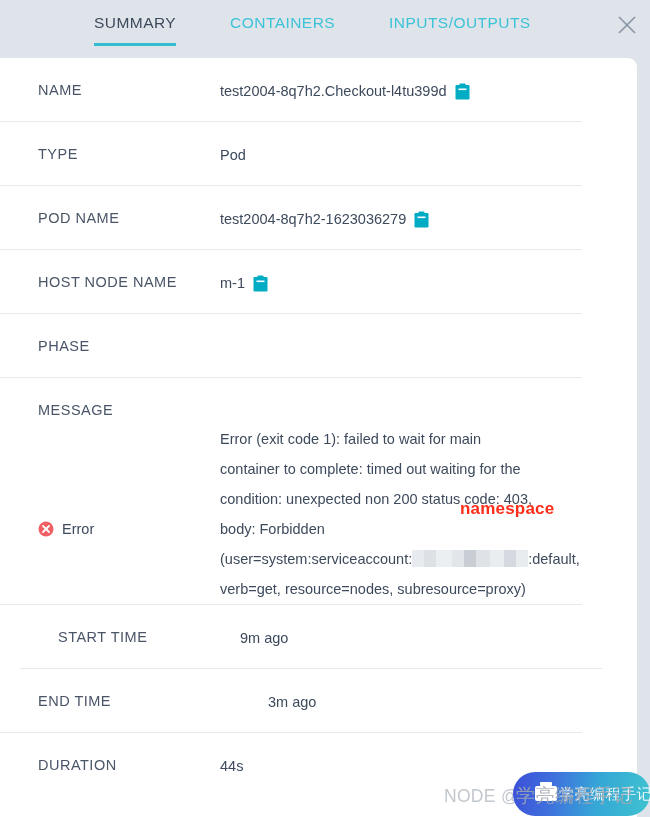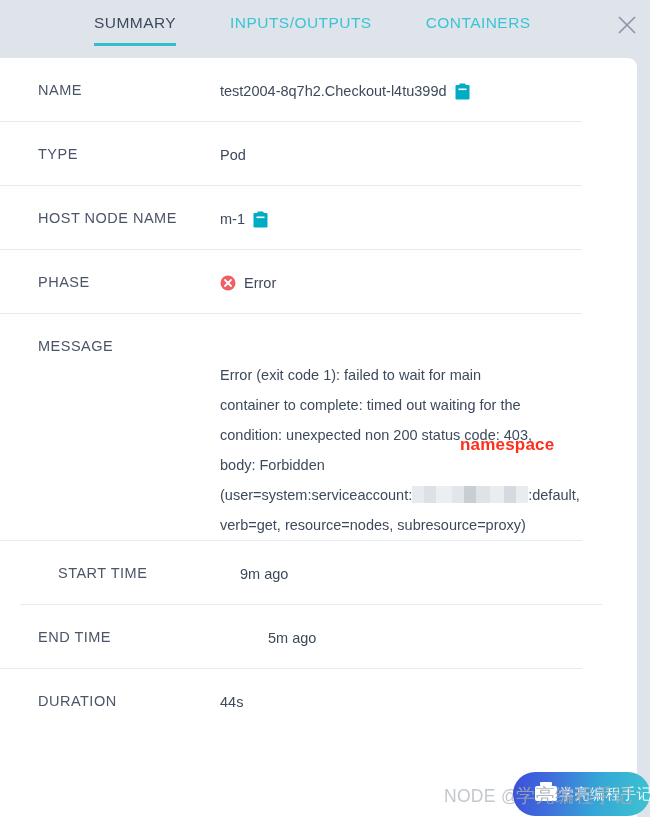--- a/index.html
+++ b/index.html
@@ -120,21 +120,21 @@
     align-items: flex-start;
     gap: 8px;
   }
   .row-value .txt { line-height: 18px; }
 
   
   .r-name     { height: 64px; }
   .r-type     { height: 64px; }
   .r-podname  { height: 64px; }
   .r-hostnode { height: 64px; }
-  .r-phase    { height: 64px; }
+  .r-phase    { height: 64px; flex-direction: column; }
   .r-message  { min-height: 216px; }
   .r-start    { height: 64px; margin-left: 20px; }
   .r-end      { height: 64px; gap: 48px; }
   .r-duration { height: 64px; border-bottom: none; }
 
   
   .copy-icon {
     flex: 0 0 auto;
     margin-top: 1px;
     cursor: pointer;
@@ -243,24 +243,24 @@
 </style>
 </head>
 <body>
 
 <div id="tabbar">
   <div class="tabs">
     <div class="tab active">
       <span>SUMMARY</span>
     </div>
     <div class="tab">
+      <span>CONTAINERS</span>
+    </div>
+    <div class="tab">
       <span>INPUTS/OUTPUTS</span>
-    </div>
-    <div class="tab">
-      <span>CONTAINERS</span>
     </div>
   </div>
 
   <div id="close-btn">
     <span>
       <svg width="22" height="22" viewBox="0 0 22 22">
         <line x1="3" y1="3" x2="19" y2="19" stroke="#8a98a8" stroke-width="1.7"></line>
         <line x1="19" y1="3" x2="3" y2="19" stroke="#8a98a8" stroke-width="1.7"></line>
       </svg>
     </span>
@@ -286,20 +286,33 @@
       </div>
     </div>
 
     <div class="row r-type">
       <div class="row-label">TYPE</div>
       <div class="row-value">
         <span class="txt">Pod</span>
       </div>
     </div>
 
+    <div class="row r-podname">
+      <div class="row-label">POD NAME</div>
+      <div class="row-value">
+        <span class="txt">test2004-8q7h2-1623036279</span>
+        <span class="copy-icon">
+          <svg width="15" height="17" viewBox="0 0 15 17">
+            <rect x="4.5" y="0.5" width="6" height="3" rx="0.8" fill="#00abc4"></rect>
+            <rect x="0.5" y="2" width="14" height="14.5" rx="1.2" fill="#00abc4"></rect>
+            <rect x="3.5" y="5.5" width="8" height="1.6" fill="#ffffff"></rect>
+          </svg>
+        </span>
+      </div>
+    </div>
 
     <div class="row r-hostnode">
       <div class="row-label">HOST NODE NAME</div>
       <div class="row-value">
         <span class="txt">m-1</span>
         <span class="copy-icon">
           <svg width="15" height="17" viewBox="0 0 15 17">
             <rect x="4.5" y="0.5" width="6" height="3" rx="0.8" fill="#00abc4"></rect>
             <rect x="0.5" y="2" width="14" height="14.5" rx="1.2" fill="#00abc4"></rect>
             <rect x="3.5" y="5.5" width="8" height="1.6" fill="#ffffff"></rect>
@@ -340,21 +353,21 @@
     <div class="row r-start">
       <div class="row-label">START TIME</div>
       <div class="row-value">
         <span class="txt">9m ago</span>
       </div>
     </div>
 
     <div class="row r-end">
       <div class="row-label">END TIME</div>
       <div class="row-value">
-        <span class="txt">5m ago</span>
+        <span class="txt">3m ago</span>
       </div>
     </div>
 
     <div class="row r-duration">
       <div class="row-label">DURATION</div>
       <div class="row-value">
         <span class="txt">44s</span>
       </div>
     </div>
 

